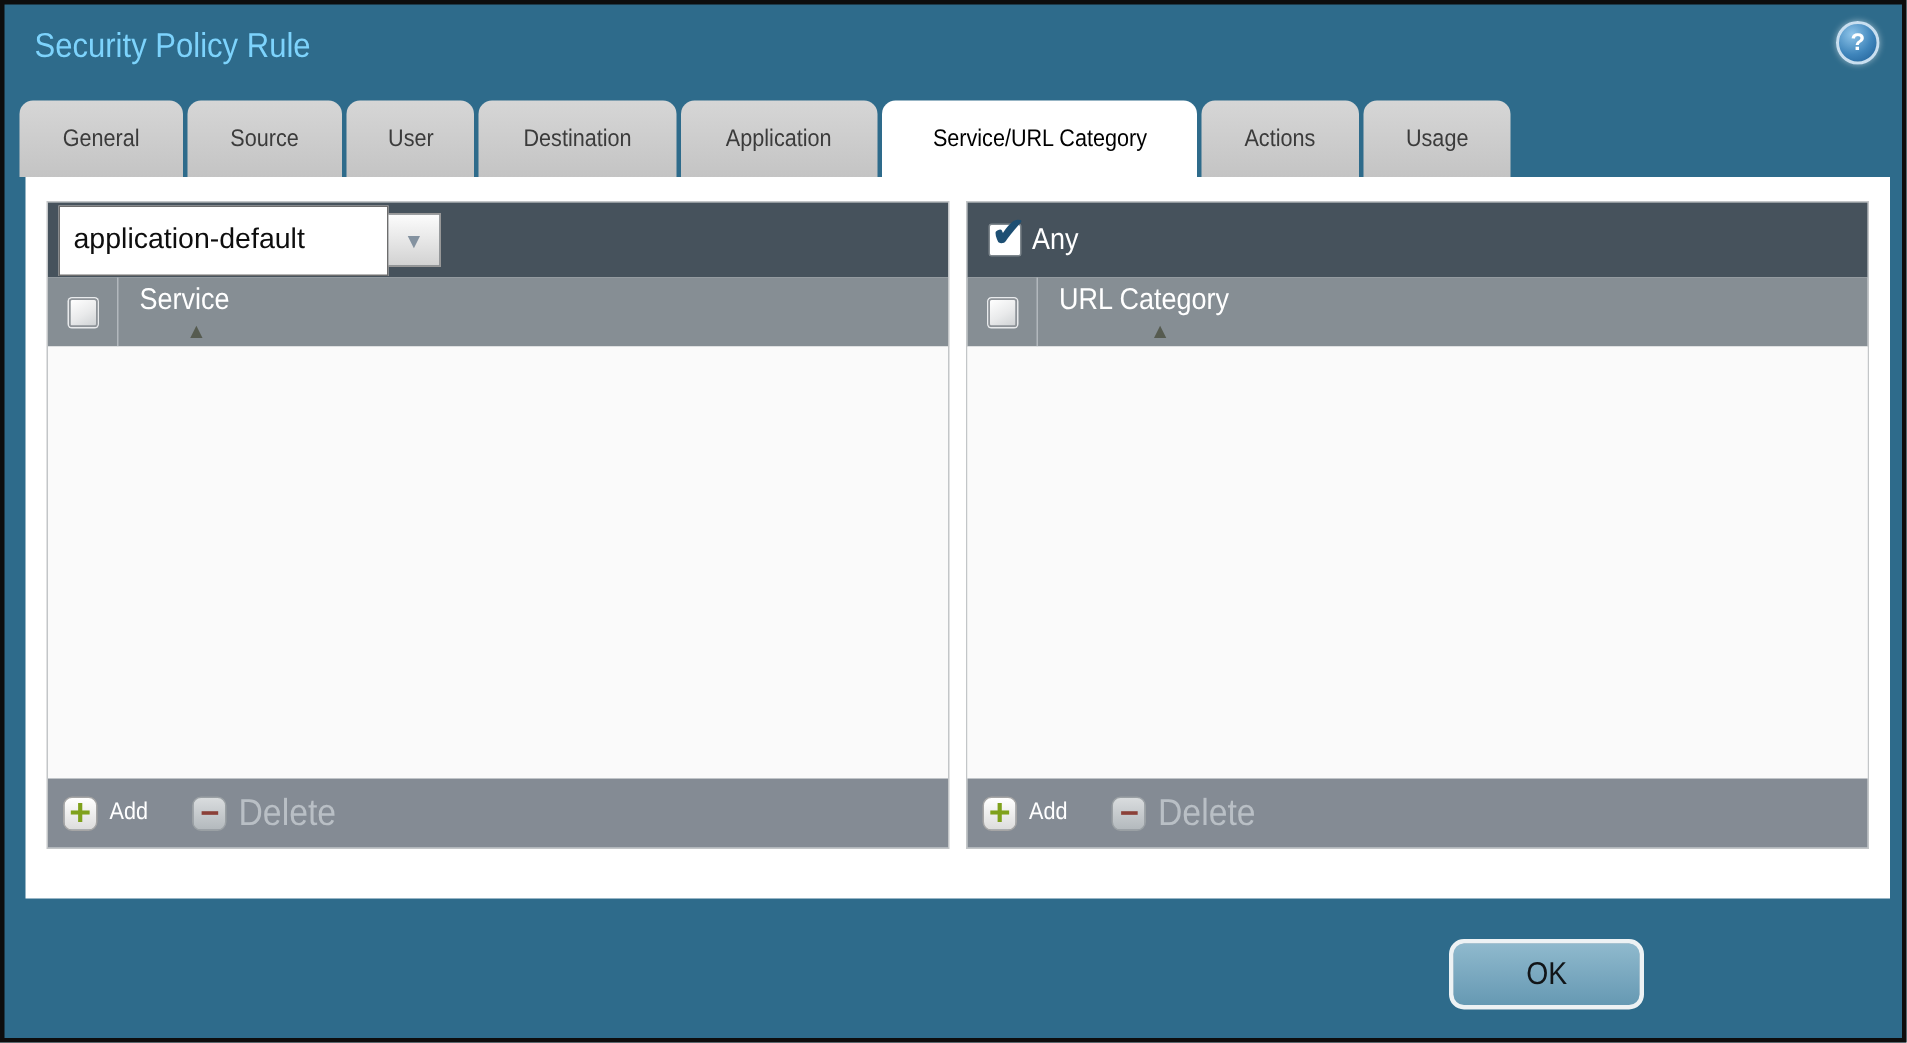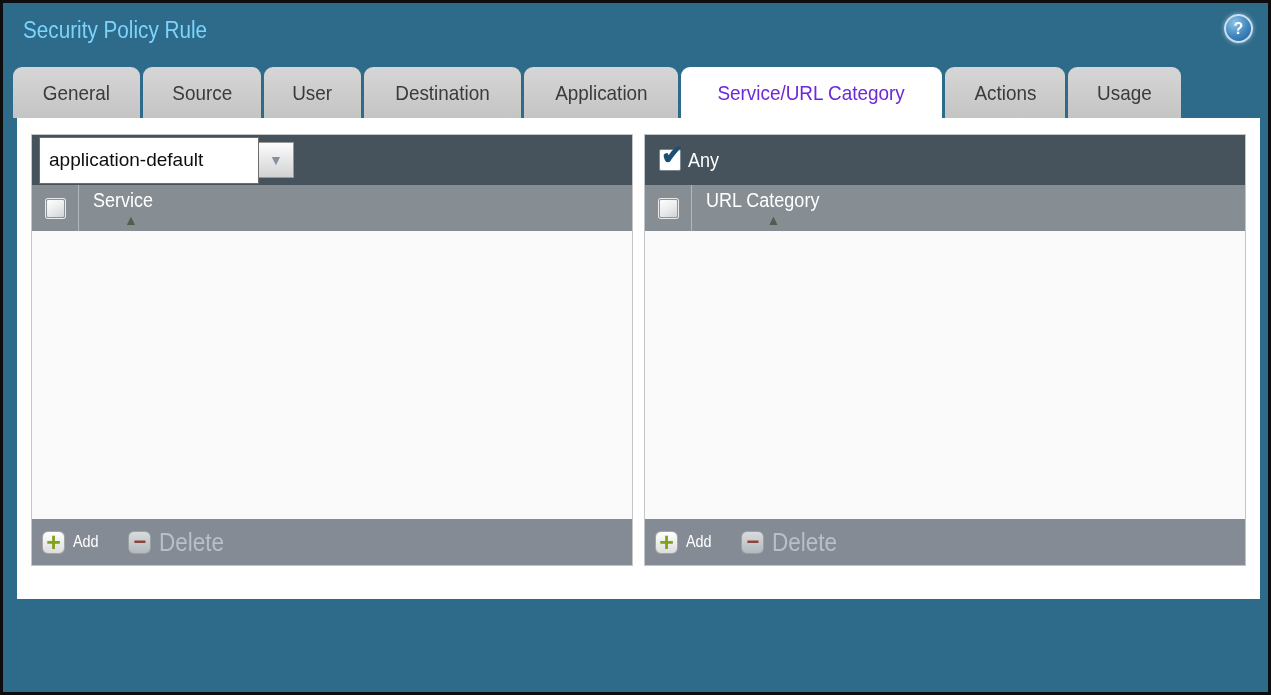--- a/index.html
+++ b/index.html
@@ -21,23 +21,23 @@
     background:radial-gradient(circle at 35% 28%, #8ec4e9 0%, #3f85bb 55%, #1d5d95 100%);
     border:2px solid #c9dff0; color:#fff; font-weight:bold; font-size:16px;
     display:flex; align-items:center; justify-content:center; cursor:pointer;
     box-shadow:0 0 4px rgba(255,255,255,.5);
   }
 
   
   .tabbar { position:absolute; left:10px; top:64px; height:51px; display:flex; gap:3px; }
   .tab {
     background:linear-gradient(#d6d6d6,#c4c4c4); border-radius:9px 9px 0 0;
-    padding:0 26px; display:flex; align-items:center; font-size:21px; color:#3b3b3b; cursor:pointer;
-  }
-  .tab.active { background:#fff; color:#6d28d9;justify-content:center; }
+    padding:0 26px; display:flex; align-items:center; font-size:16px; color:#3b3b3b; cursor:pointer;
+  }
+  .tab.active { background:#fff; color:#000000;justify-content:center; }
 
   
   .content { position:absolute; left:14px; top:115px; width:1243px; height:481px; background:#fff; }
   .panels { display:flex; gap:11px; padding:16px 14px 0 14px; }
   .panel { flex:1; height:432px; display:flex; flex-direction:column; border:1px solid #c3c6c8; }
 
   .panel-toolbar { height:50px; background:#46525c; display:flex; align-items:center; padding:0 7px; flex:0 0 auto; }
 
   .select-box {
     width:220px; height:47px; background:#fff; border:1px solid #6d6d6d;
@@ -204,14 +204,17 @@
                 <span>−</span>
               </span>
             <span class="delete-label"><span class="cond-l">Delete</span></span>
           </div>
         </div>
       </div>
 
     </div>
   </div>
 
+  <div class="footer-btn btn-ok">
+    <span class="cond">OK</span>
+  </div>
 
 </div>
 
 </body></html>

